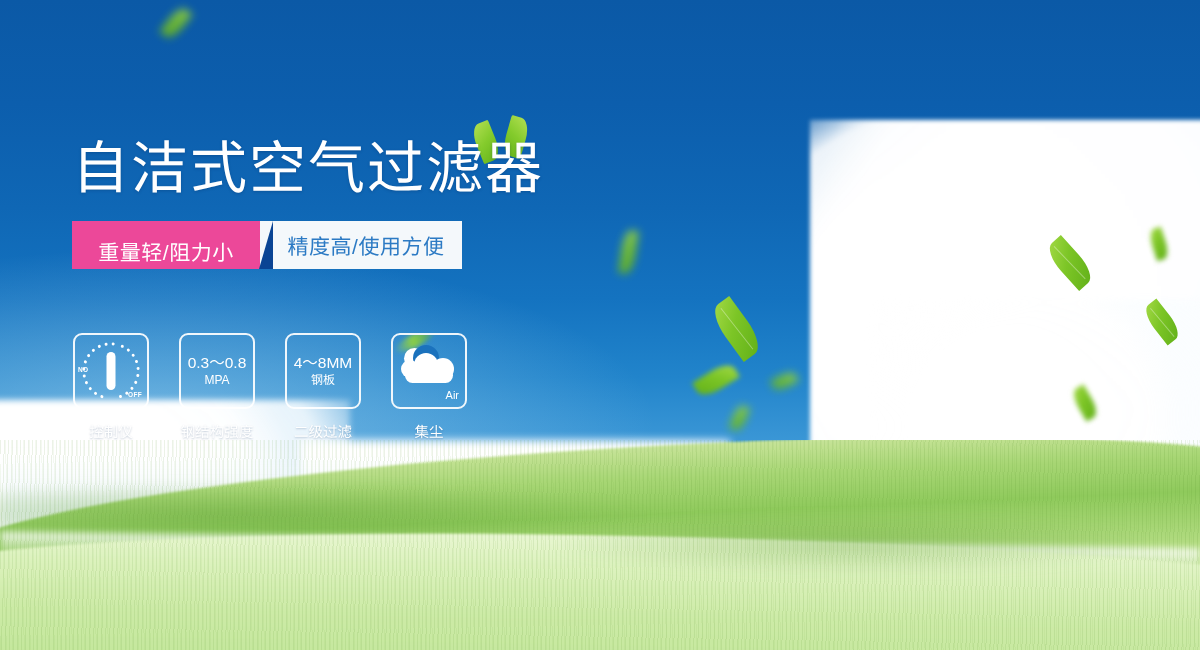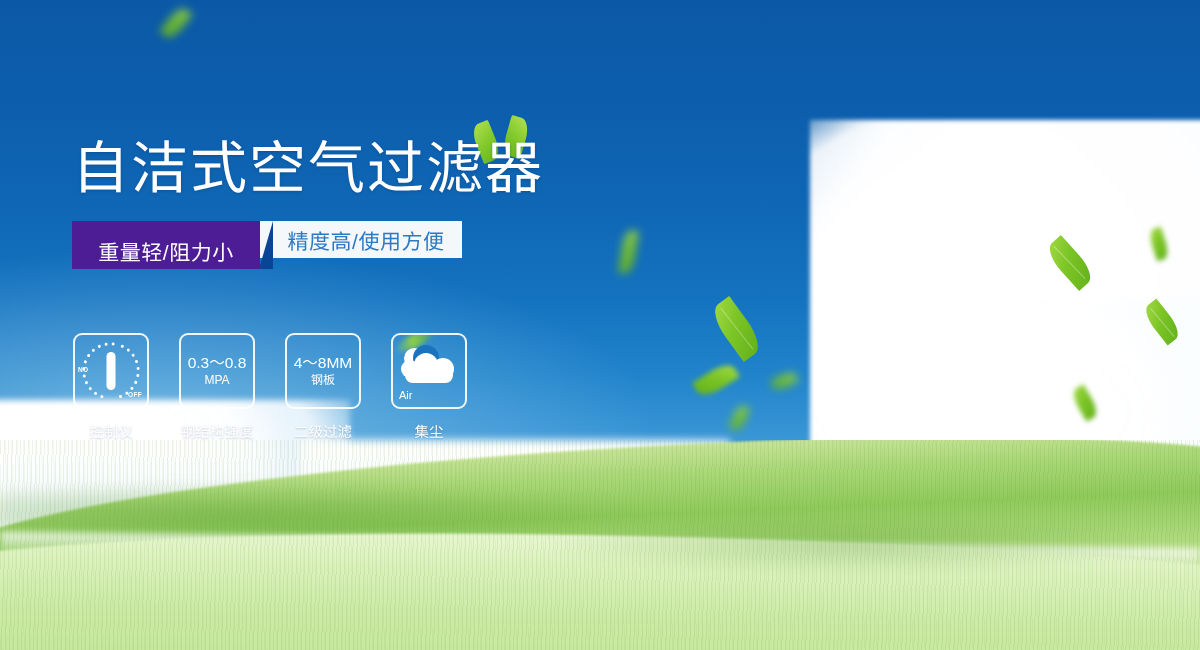--- a/index.html
+++ b/index.html
@@ -233,21 +233,21 @@
     margin-top: 24px;
     display: flex;
     width: 390px;
     height: 48px;
     overflow: hidden;
   }
   .tag-dark {
     position: relative;
     width: 188px;
     height: 60px;
-    background: #4c1d95;
+    background: #ec4899;
     display: flex;
     align-items: center;
     justify-content: center;
     z-index: 2;
   }
   .tag-dark::after {
     content: "";
     position: absolute;
     right: -13px; top: 0;
     width: 0; height: 0;
@@ -256,21 +256,21 @@
     border-color: transparent transparent #0a4494 transparent;
   }
   .tag-dark span {
     color: #ffffff;
     font-size: 21px;
     letter-spacing: .5px;
     white-space: nowrap;
   }
   .tag-light {
     flex: 1;
-    height: 37px;
+    height: 48px;
     background: #f4f8fb;
     display: flex;
     align-items: center;
     justify-content: center;
   }
   .tag-light span {
     color: #2c7ac4;
     font-size: 21px;
     letter-spacing: .5px;
     white-space: nowrap;
@@ -390,21 +390,21 @@
     position: absolute;
     left: 6px; top: 26px;
     width: 48px; height: 15px;
     border-radius: 8px;
     background: #ffffff;
   }
   .airicon .air-label {
     position: absolute;
     left: 0; right: 0;
     bottom: -1px;
-    text-align: left;
+    text-align: right;
     color: #ffffff;
     font-size: 11px;
   }
   .airicon .streak {
     position: absolute;
     left: -6px; top: -8px;
     width: 44px; height: 13px;
     border-radius: 50%;
     background: linear-gradient(100deg, rgba(160,220,60,0) 0%, rgba(150,215,55,.9) 45%, rgba(120,195,40,.6) 75%, rgba(120,195,40,0) 100%);
     transform: rotate(-28deg);

